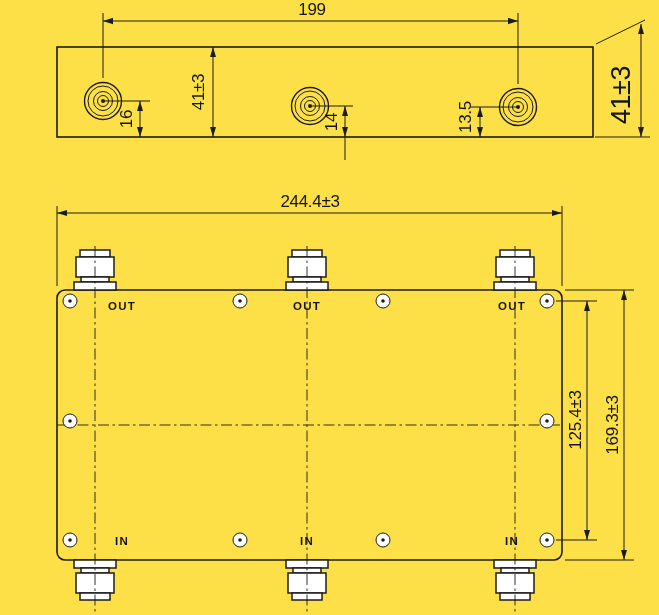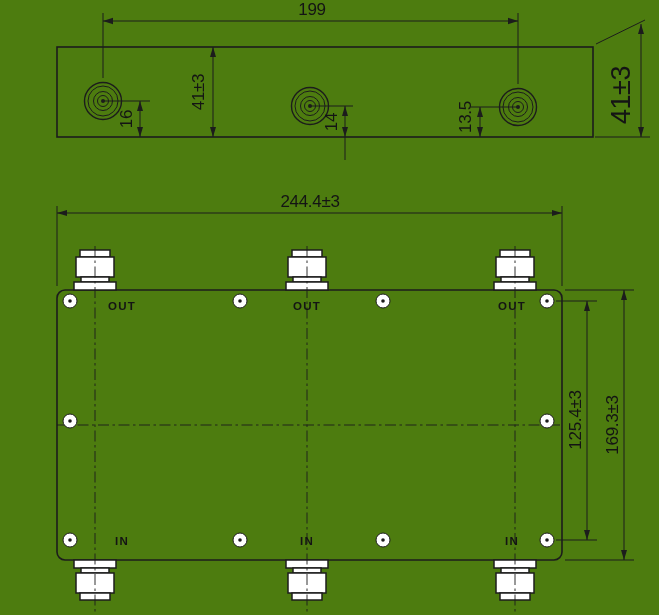--- a/index.html
+++ b/index.html
@@ -1,16 +1,16 @@
 <!DOCTYPE html>
 <html><head>
 <meta charset="utf-8">
 <style>
   html,body{margin:0;padding:0;background:#ffffff;width:659px;height:615px;overflow:hidden}
-  .stage{position:relative;width:659px;height:615px;background:#4d7c0f}
+  .stage{position:relative;width:659px;height:615px;background:#fde047}
   svg{display:block}
   .ln{stroke:#1c1c1c;stroke-width:1.6;fill:none}
   .ln2{stroke:#1c1c1c;stroke-width:1.4;fill:none}
   .lnf{stroke:#1c1c1c;stroke-width:1.5;fill:#ffffff}
   .thin{stroke:#1c1c1c;stroke-width:1;fill:none}
   .fw{fill:#ffffff}
   .dot{fill:#1c1c1c;stroke:none}
   .cl{stroke:#1c1c1c;stroke-width:0.9;fill:none;stroke-dasharray:11 3.5 2.5 3.5}
   .arr{fill:#1c1c1c;stroke:none}
   text{font-family:"Liberation Sans","DejaVu Sans",sans-serif;fill:#141414}

